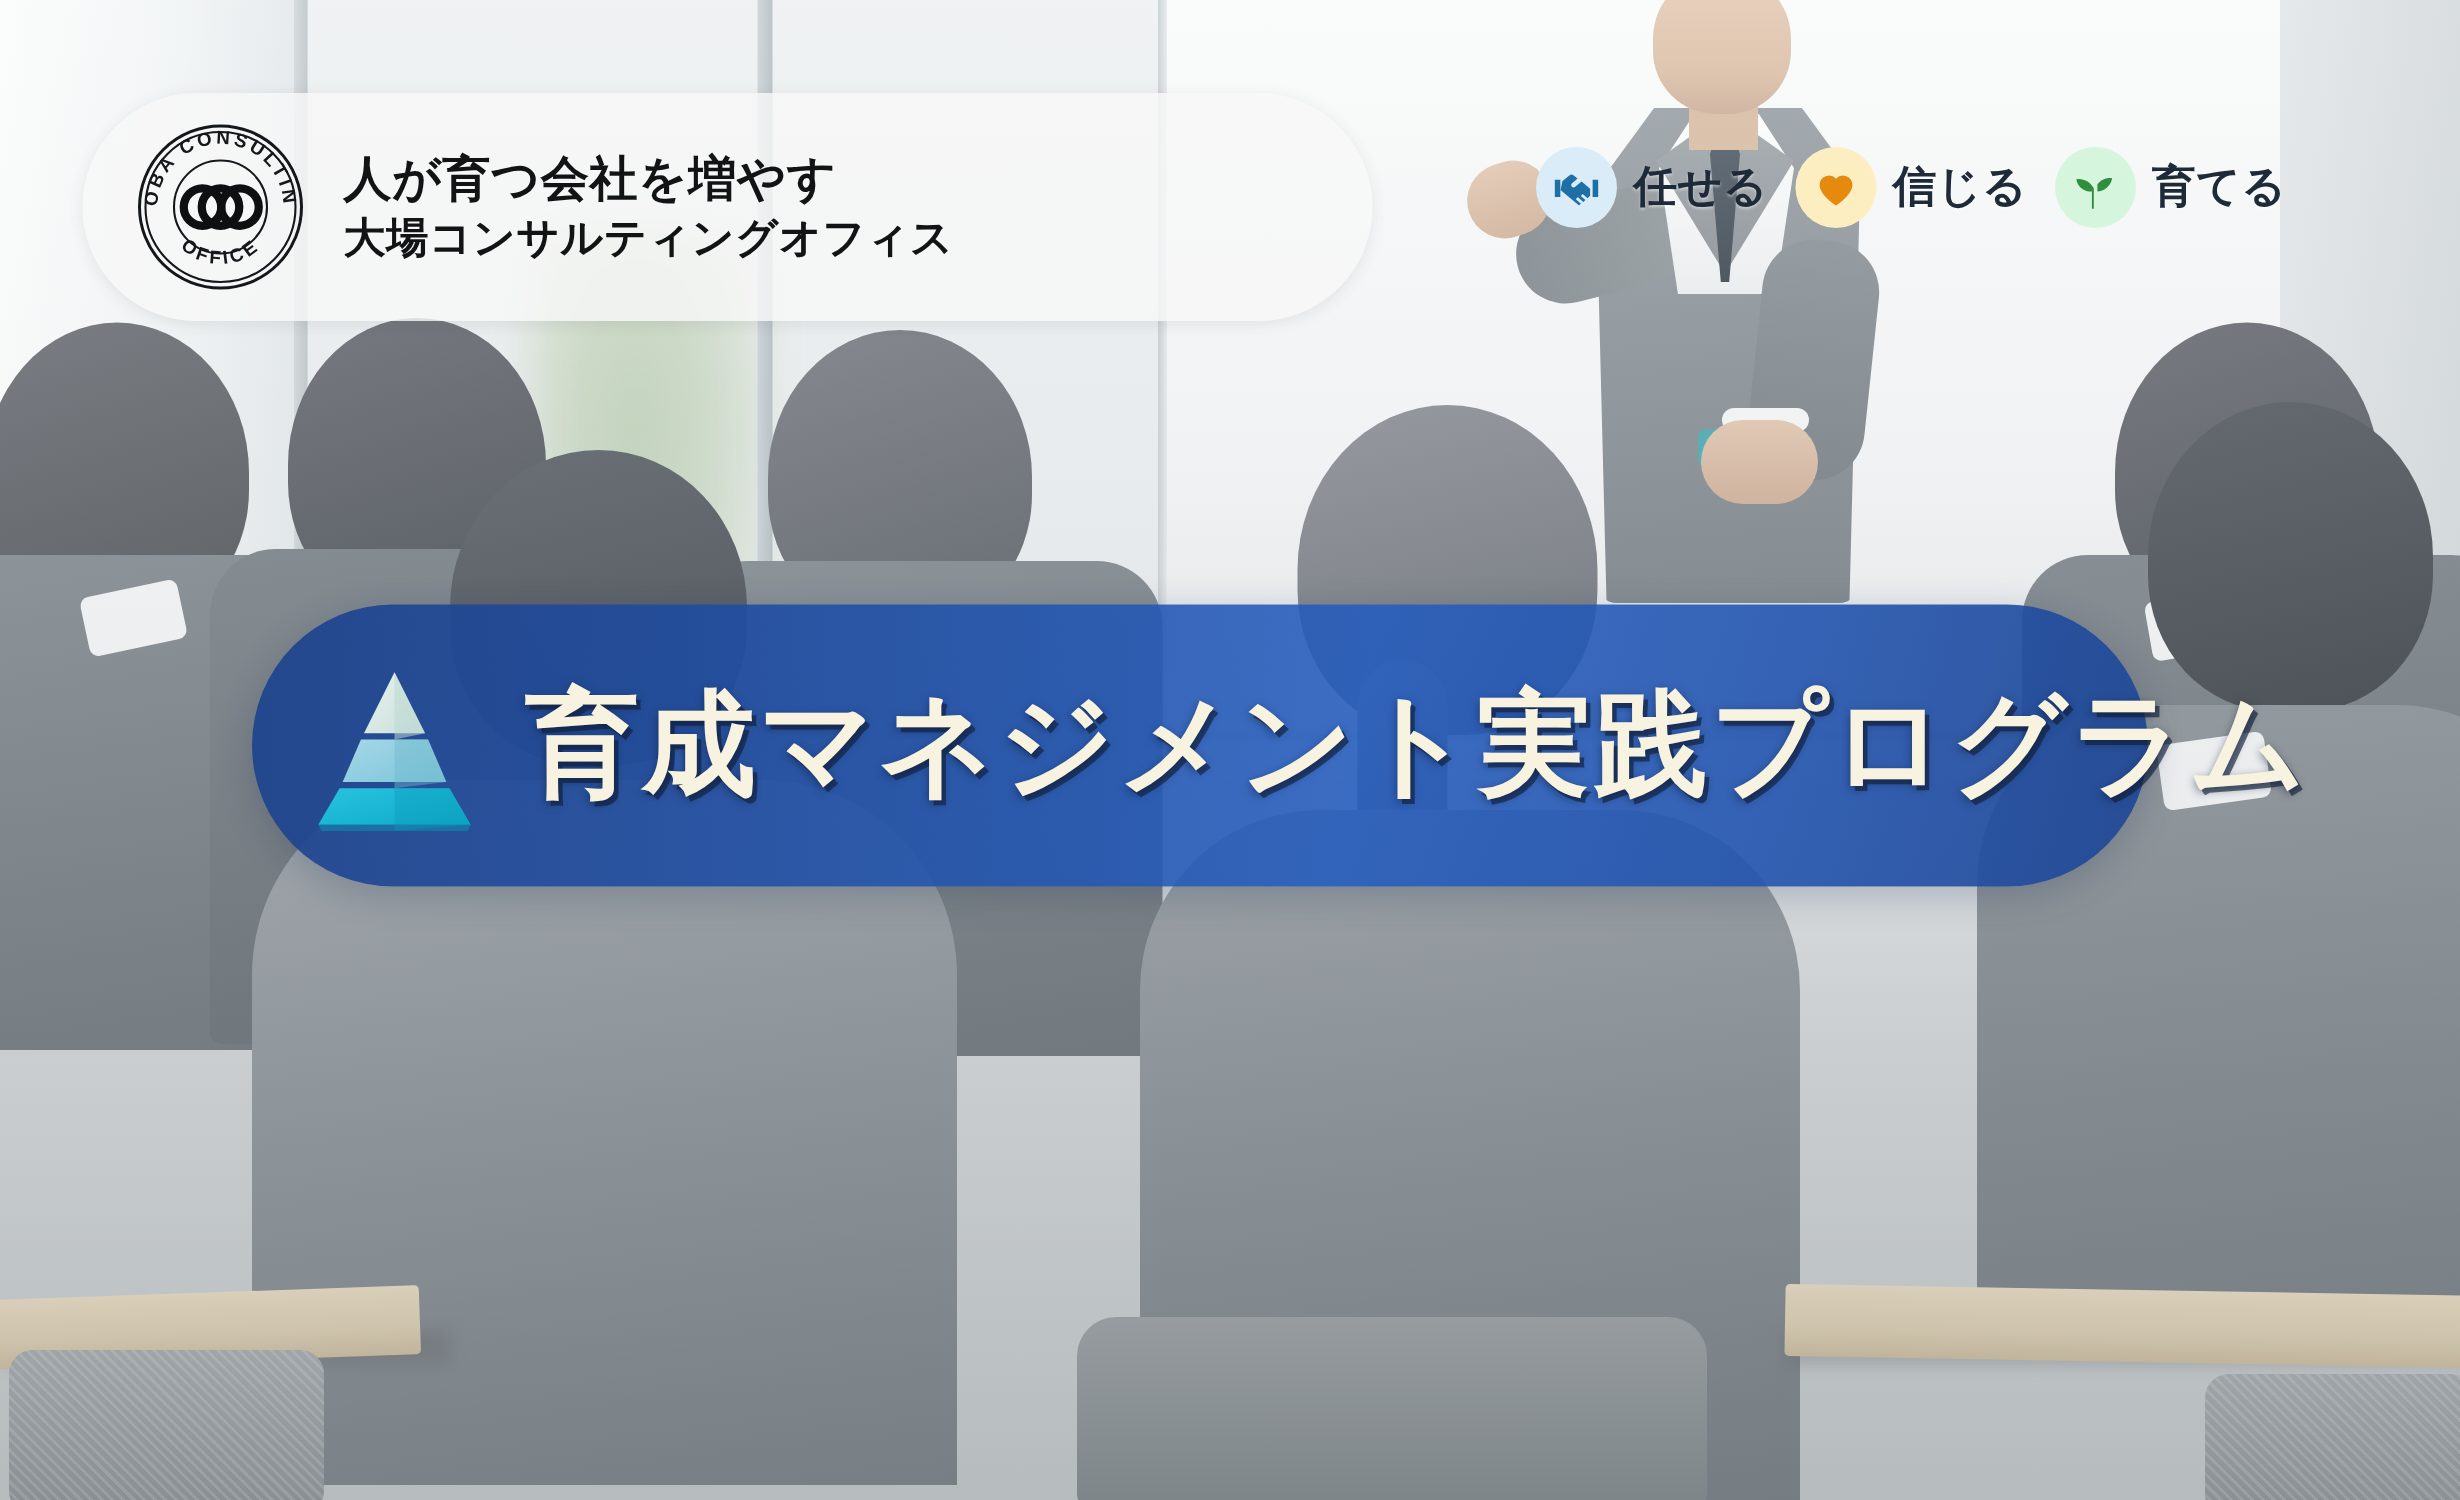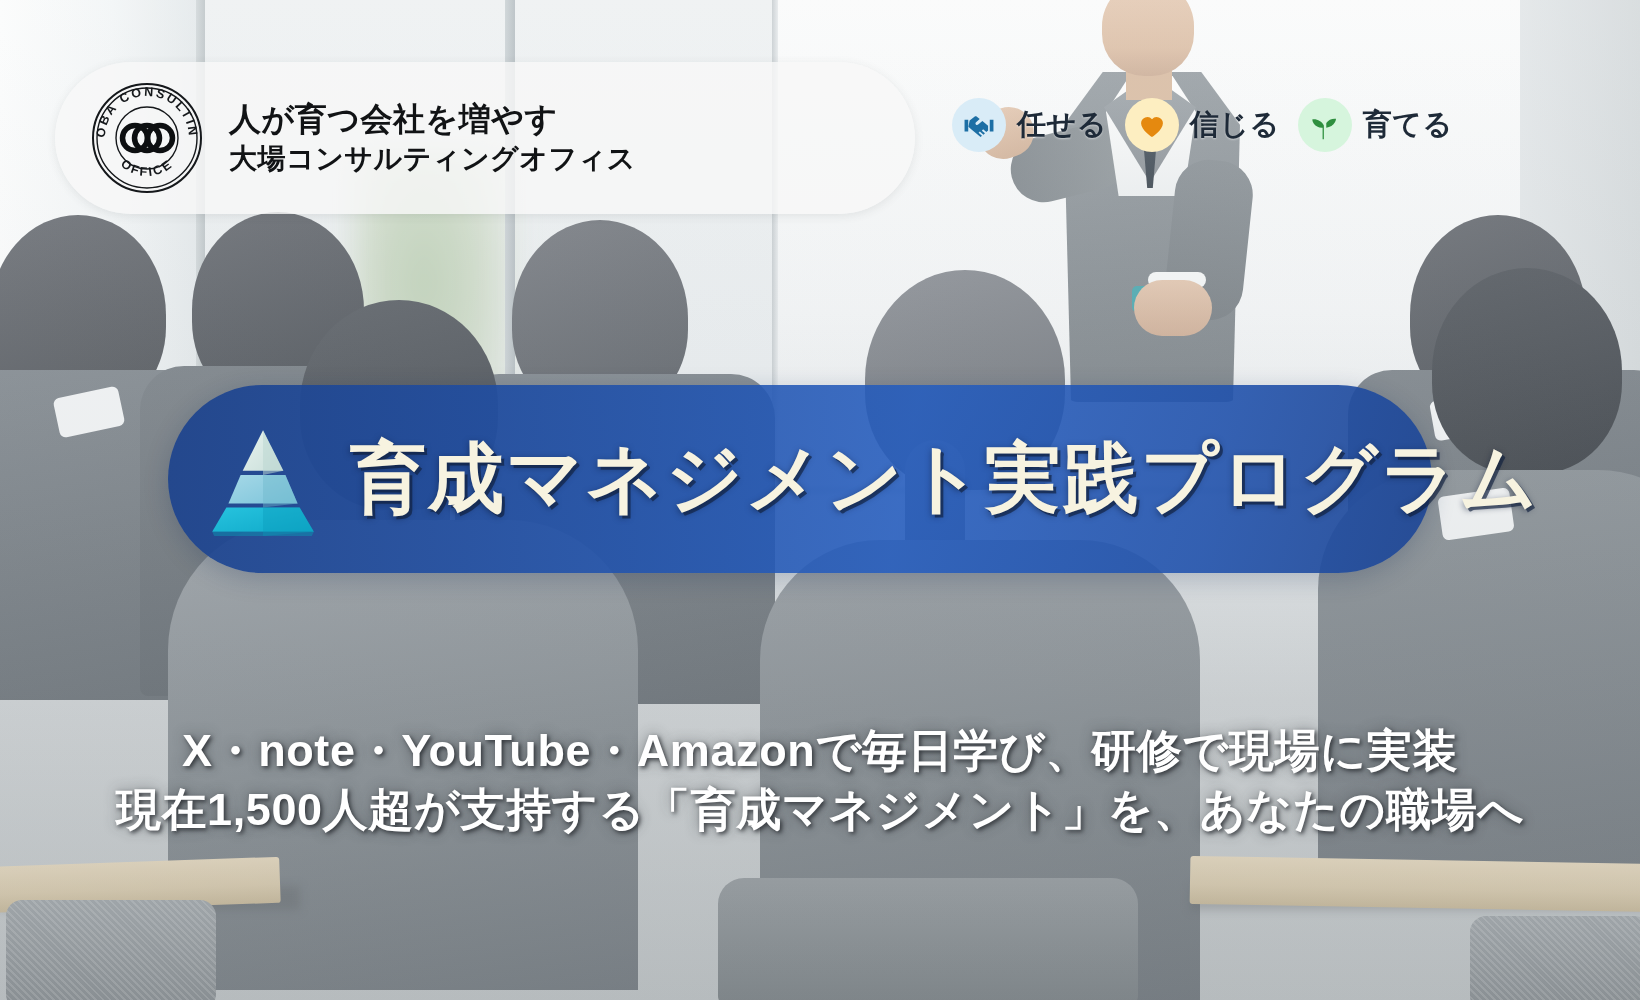--- a/index.html
+++ b/index.html
@@ -183,38 +183,38 @@
   .seal { width:112px; height:112px; flex:0 0 112px; }
   .brand-lines {
     display:flex; flex-direction:column; justify-content:center; gap:4px;
     color:#111315;
   }
   .brand-l1 { font-size:32px; font-weight:700; letter-spacing:.5px; line-height:1.18; }
   .brand-l2 { font-size:28px; font-weight:700; letter-spacing:.5px; line-height:1.18; }
 
   
   .values {
-    position:absolute; left:952px; top:98px;
+    position:absolute; left:1024px; top:98px;
     display:flex; align-items:center; gap:18px;
   }
   .value { display:flex; align-items:center; gap:11px; }
   .vchip {
     width:54px; height:54px; border-radius:50%;
     display:flex; align-items:center; justify-content:center;
     flex:0 0 54px;
   }
   .vlabel {
     font-size:29px; font-weight:700; color:#1e2a38; letter-spacing:.5px;
     text-shadow:0 1px 2px rgba(255,255,255,.45);
     white-space:nowrap;
   }
 
   
   .title-banner {
-    position:absolute; left:168px; top:385px;
+    position:absolute; left:168px; top:403px;
     width:1264px; height:188px;
     border-radius:94px;
     background:linear-gradient(100deg,
         rgba(28,66,140,.92) 0%,
         rgba(31,77,162,.90) 26%,
         rgba(36,92,190,.88) 58%,
         rgba(33,82,172,.90) 82%,
         rgba(30,70,148,.92) 100%);
     display:flex; align-items:center; gap:26px;
     padding:0 44px 0 34px;
@@ -394,18 +394,14 @@
       <path d="M60 12 L80 52 L60 56 Z" fill="#bcd7d2" opacity=".55"></path>
       <path d="M38 56 L60 56 L82 56 L94 84 L26 84 Z" fill="url(#pMid)"></path>
       <path d="M60 56 L82 56 L94 84 L60 88 Z" fill="#6fb7cd" opacity=".45"></path>
       <path d="M24 88 L60 88 L96 88 L110 112 L10 112 Z" fill="url(#pBot)"></path>
       <path d="M60 88 L96 88 L110 112 L60 116 Z" fill="#0a9cbb" opacity=".40"></path>
       <path d="M10 112 L110 112 L108 116 L12 116 Z" fill="#0b93b1" opacity=".5"></path>
     </svg>
     <div class="title-text">育成マネジメント実践プログラム</div>
   </div>
 
-  <div class="desc">
-    <div class="desc-line l1">X・note・YouTube・Amazonで毎日学び、研修で現場に実装</div>
-    <div class="desc-line l2">現在1,500人超が支持する「育成マネジメント」を、あなたの職場へ</div>
-  </div>
 
 </div>
 
 </body></html>

